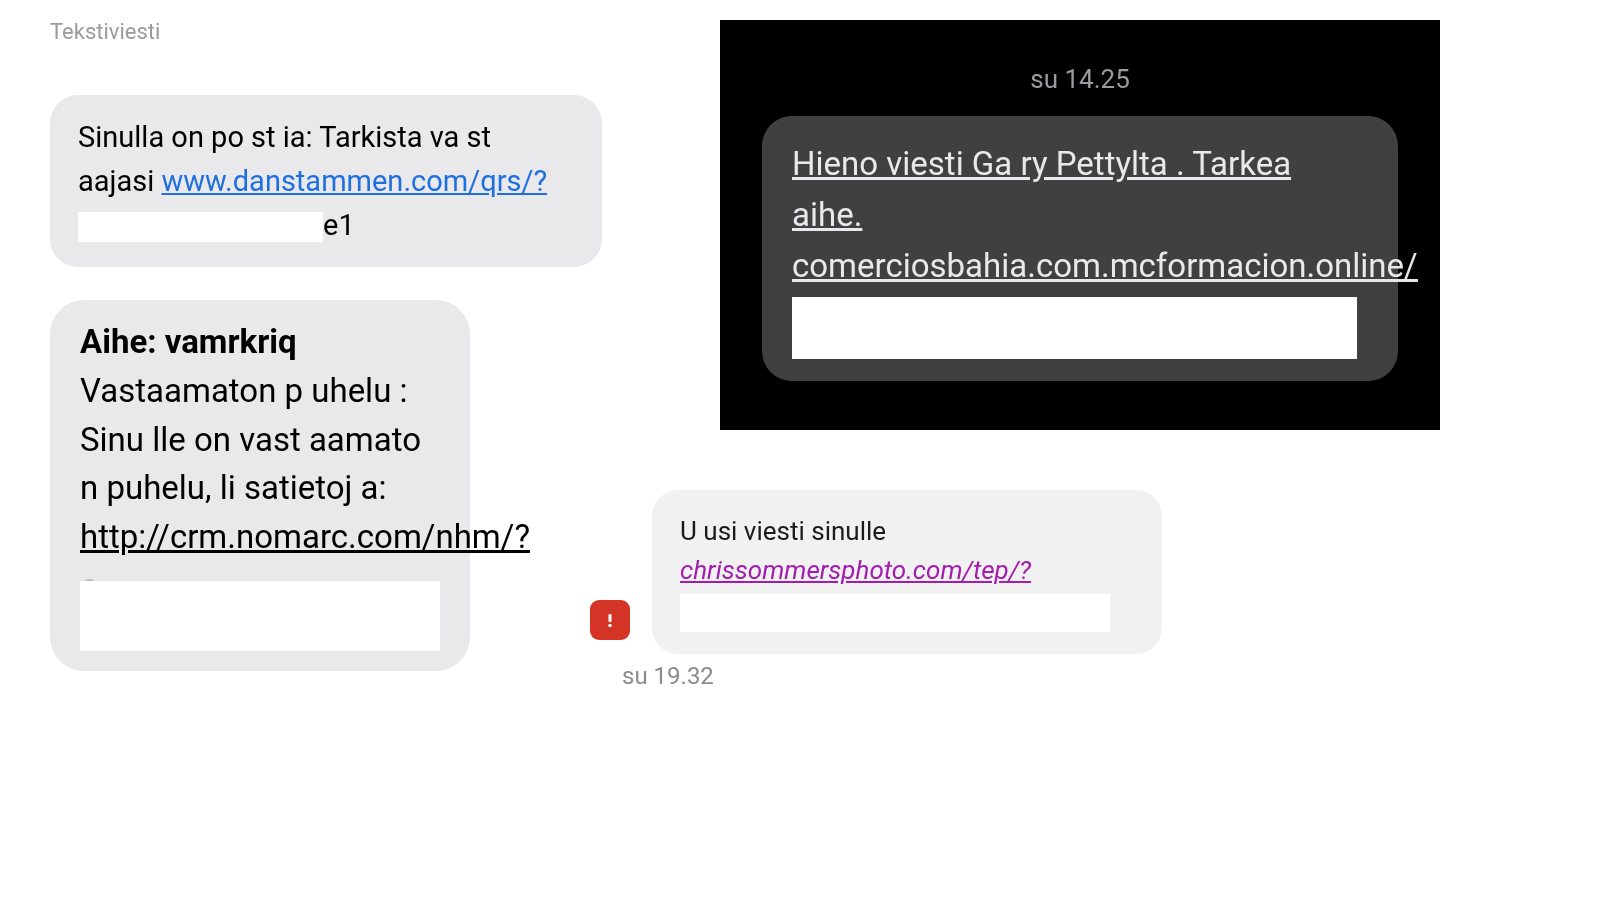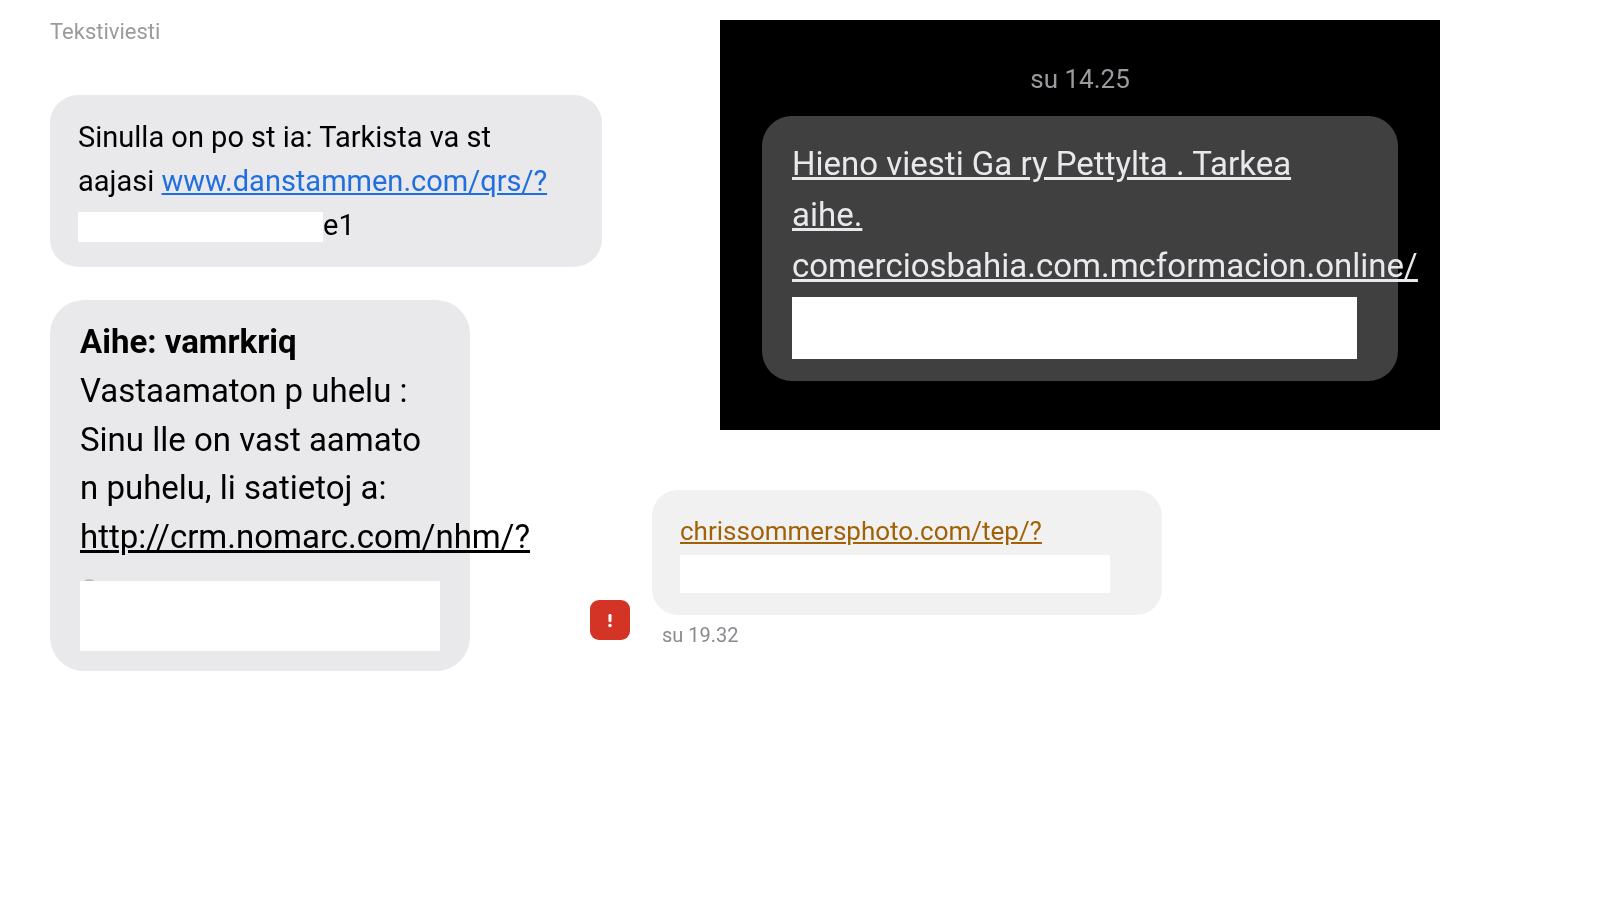--- a/index.html
+++ b/index.html
@@ -146,34 +146,35 @@
     background: #f1f1f1;
     border-radius: 26px;
     padding: 22px 28px 22px 28px;
     font-size: 26px;
     line-height: 1.5;
     color: #1b1b1b;
     position: relative;
   }
   .panel-4-link {
     text-decoration: underline;
-    color: #a16207;
+    color: #a21caf;
+    font-style: italic;
   }
   .panel-4-bubble .redact-4 {
     display: block;
     width: 430px;
     height: 38px;
     background: #ffffff;
     margin-top: 4px;
   }
   .panel-4-time {
-    margin-left: 72px;
+    margin-left: 32px;
     margin-top: 8px;
     color: #8a8a8f;
-    font-size: 20px;
+    font-size: 24px;
   }
 </style>
 </head>
 <body>
 
 <div class="panel-1-header">
   <div>Tekstiviesti</div>
 </div>
 <div class="panel-1-bubble">
   <span>Sinulla  on po st ia:  Tarkista va st aajasi  </span><span class="link-blue">www.danstammen.com/qrs/?</span>
@@ -202,17 +203,18 @@
   <div class="panel-4-icon">
     <svg viewBox="0 0 24 24" fill="none">
       <path d="M12 2 L21 7 L21 17 L12 22 L3 17 L3 7 Z" fill="#ffffff" opacity="0"></path>
       <path d="M7.5 3.5h9l4.5 4.5v9l-4.5 4.5h-9L3 17V8l4.5-4.5z" fill="#ffffff" opacity="0"></path>
       <circle cx="12" cy="12" r="0" fill="#fff"></circle>
       <rect x="10.6" y="6.5" width="2.8" height="7.5" rx="1.2" fill="#ffffff"></rect>
       <circle cx="12" cy="17" r="1.6" fill="#ffffff"></circle>
     </svg>
   </div>
   <div class="panel-4-bubble">
+    <div>U  usi viesti sinulle</div>
     <span class="panel-4-link">chrissommersphoto.com/tep/?</span>
     <span class="redact-4"></span>
   </div>
   <div class="panel-4-time">su 19.32</div>
 </div>
 
 </body></html>

